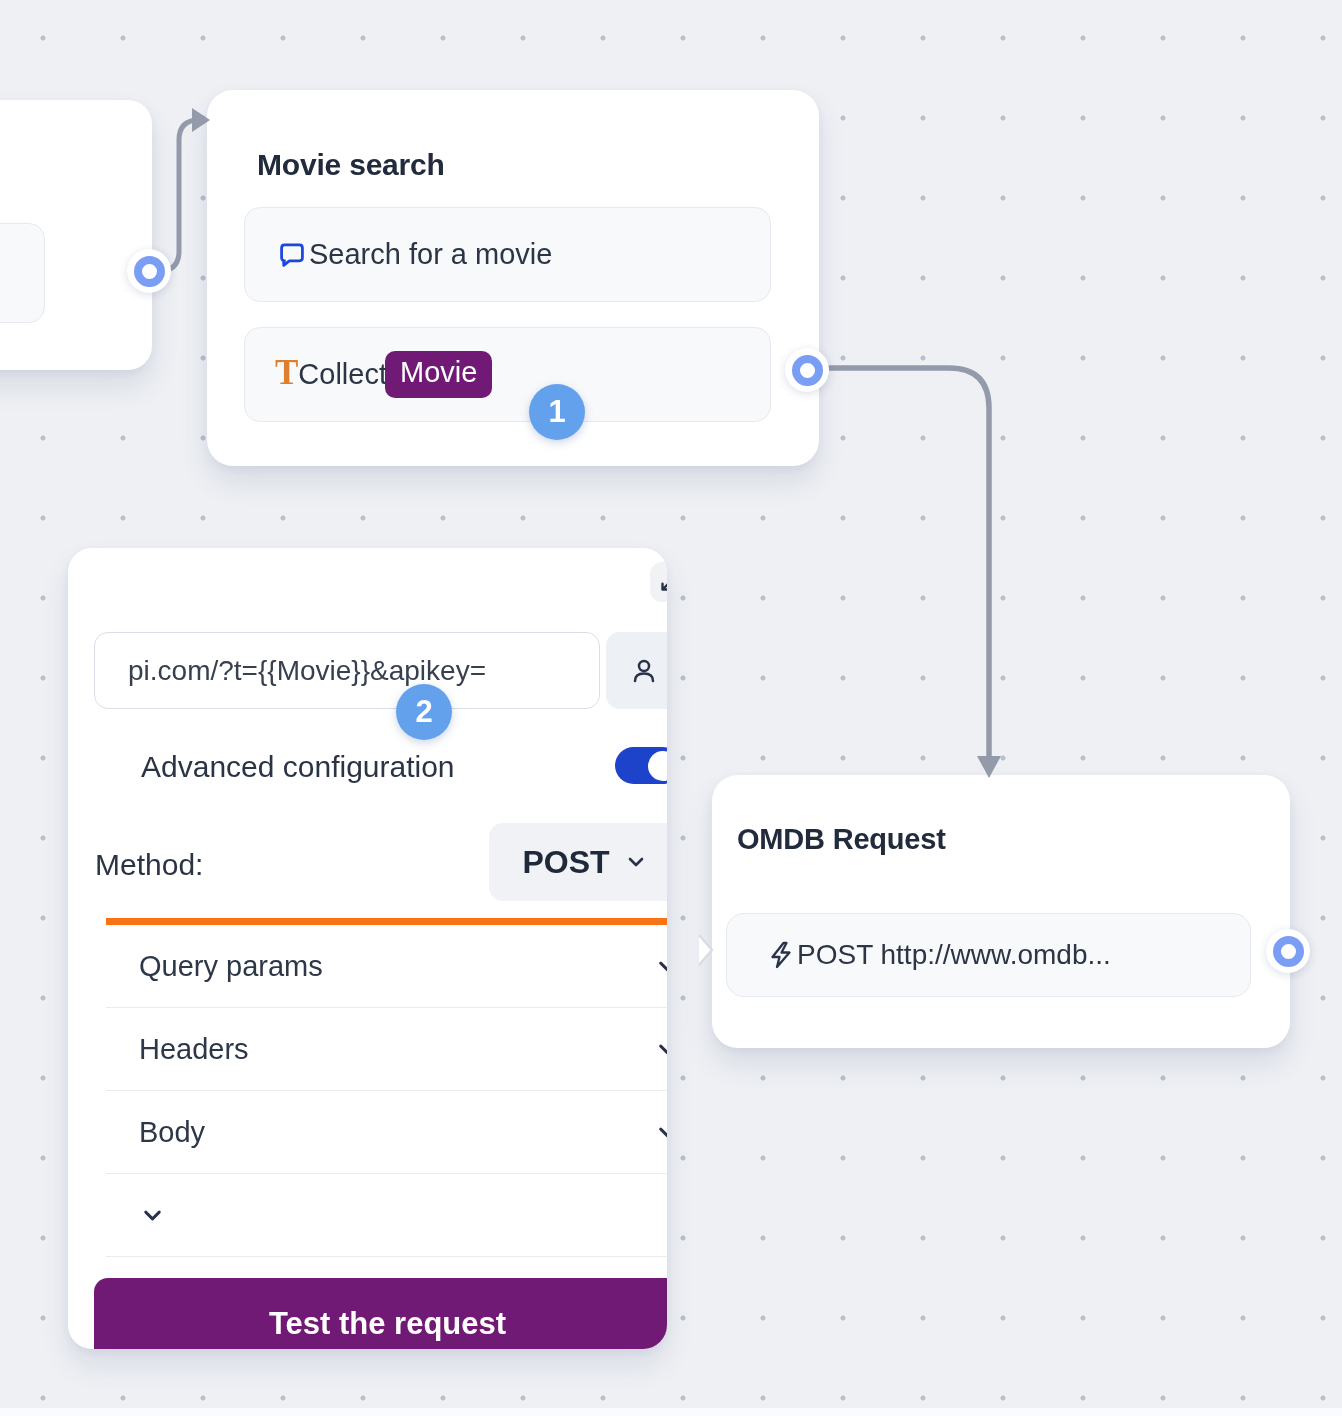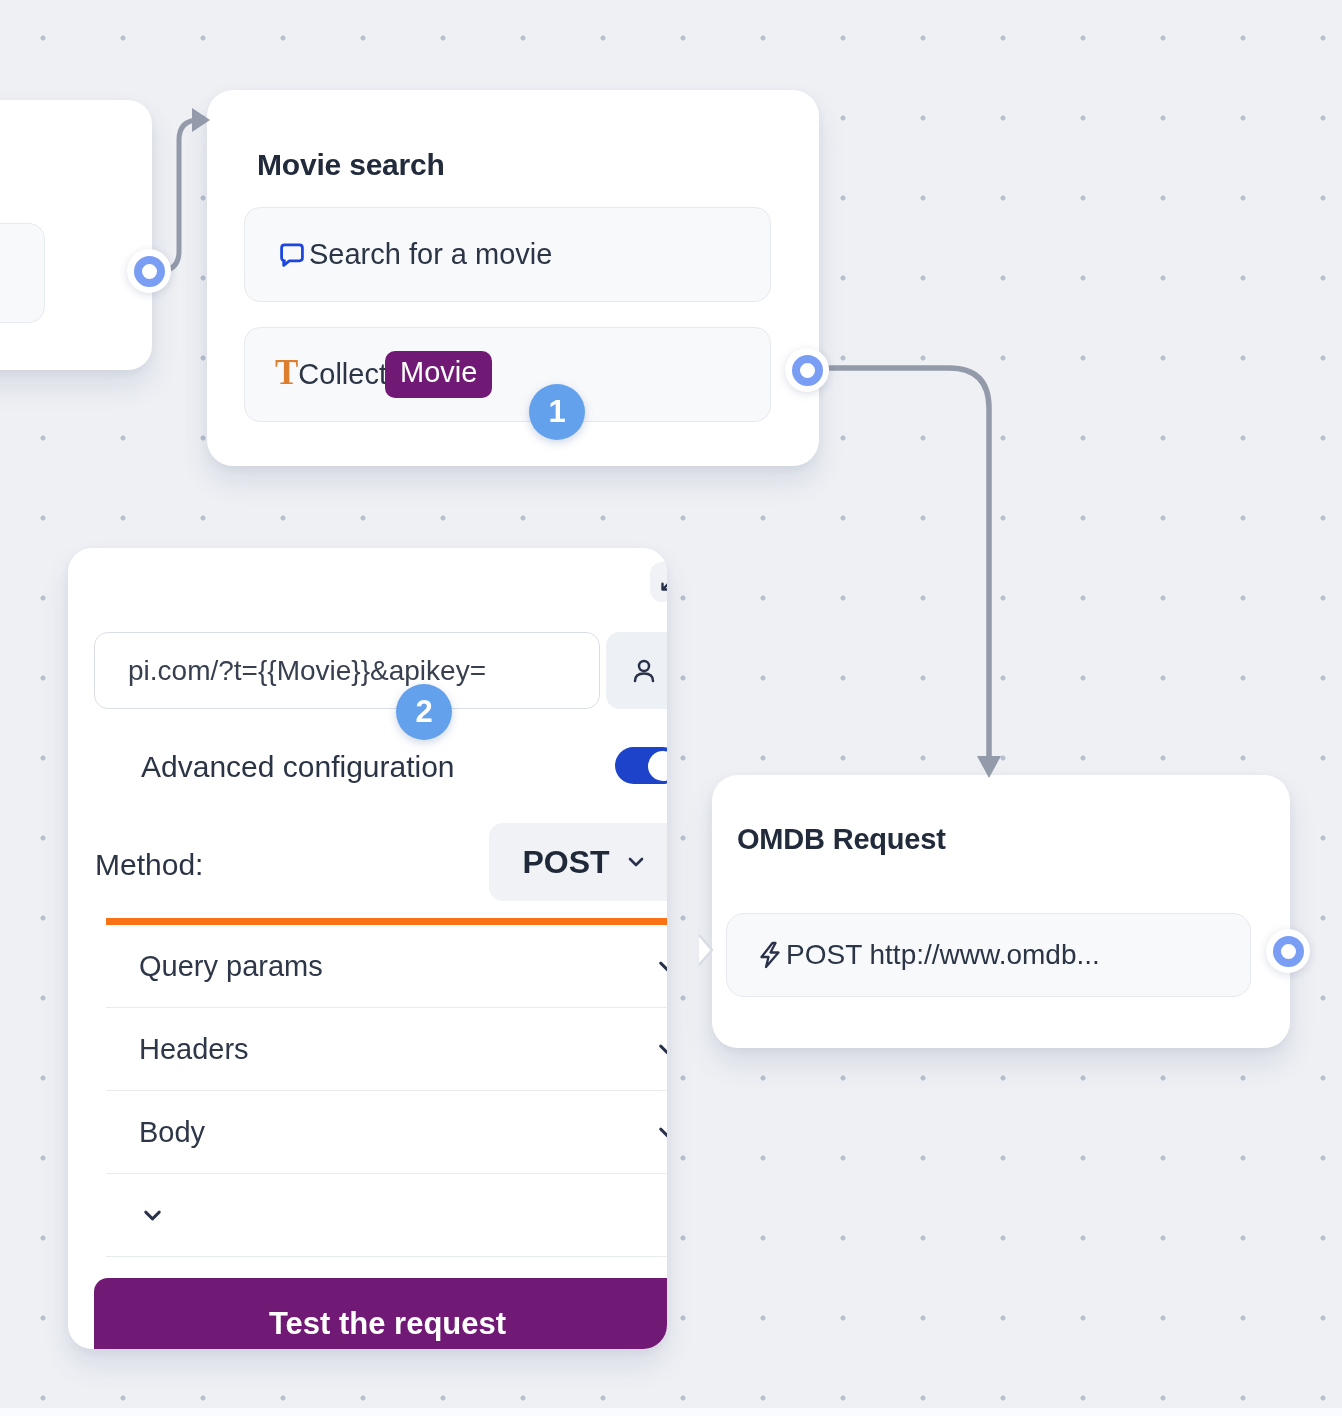--- a/index.html
+++ b/index.html
@@ -57,21 +57,21 @@
 
     <div class="block" style="left:37px;top:237px;width:527px;height:95px;">
       <span style="font-family:'Liberation Serif','DejaVu Serif',serif;font-size:35px;font-weight:600;color:#dd7f2e;line-height:1;margin-top:-4px;">T</span>
       <span>Collect</span>
       <span class="var-chip" style="margin-left:-2px;">Movie</span>
     </div>
   </div>
 
   <div class="card" style="left:712px;top:775px;width:578px;height:273px;z-index:10;">
     <div class="node-title" style="left:25px;top:48px;font-size:29px;">OMDB Request</div>
-    <div class="block" style="left:14px;top:138px;width:525px;height:84px;border-radius:18px;padding-left:27px;font-size:28px;">
+    <div class="block" style="left:14px;top:138px;width:525px;height:84px;border-radius:18px;padding-left:38px;font-size:28px;">
       <span style="display:flex;">
         <svg width="32" height="32" viewBox="0 0 32 32" fill="none">
           <path d="M18.5 4 L7.5 18 H14.5 L12 28 L24.5 13.5 H16.5 L21.5 4 Z" stroke="#29324a" stroke-width="2.3" stroke-linejoin="round"></path>
         </svg>
       </span>
       <span>POST http://www.omdb...</span>
     </div>
   </div>
 
   <div class="card" style="left:68px;top:548px;width:599px;height:801px;border-radius:24px;overflow:hidden;z-index:25;">

